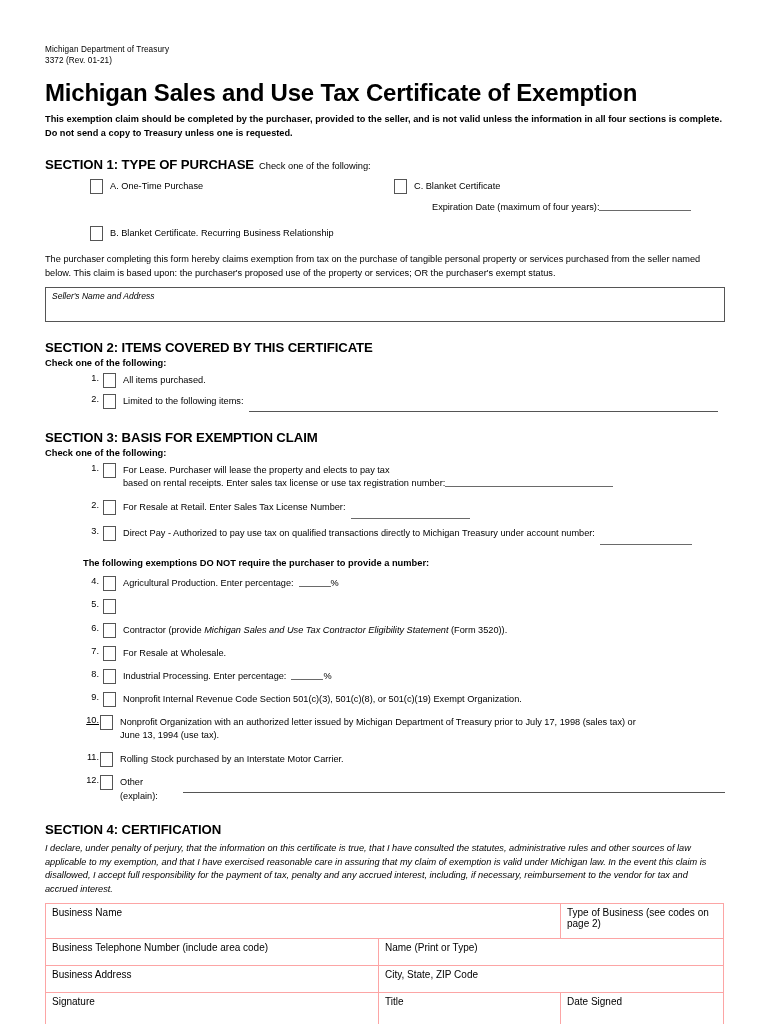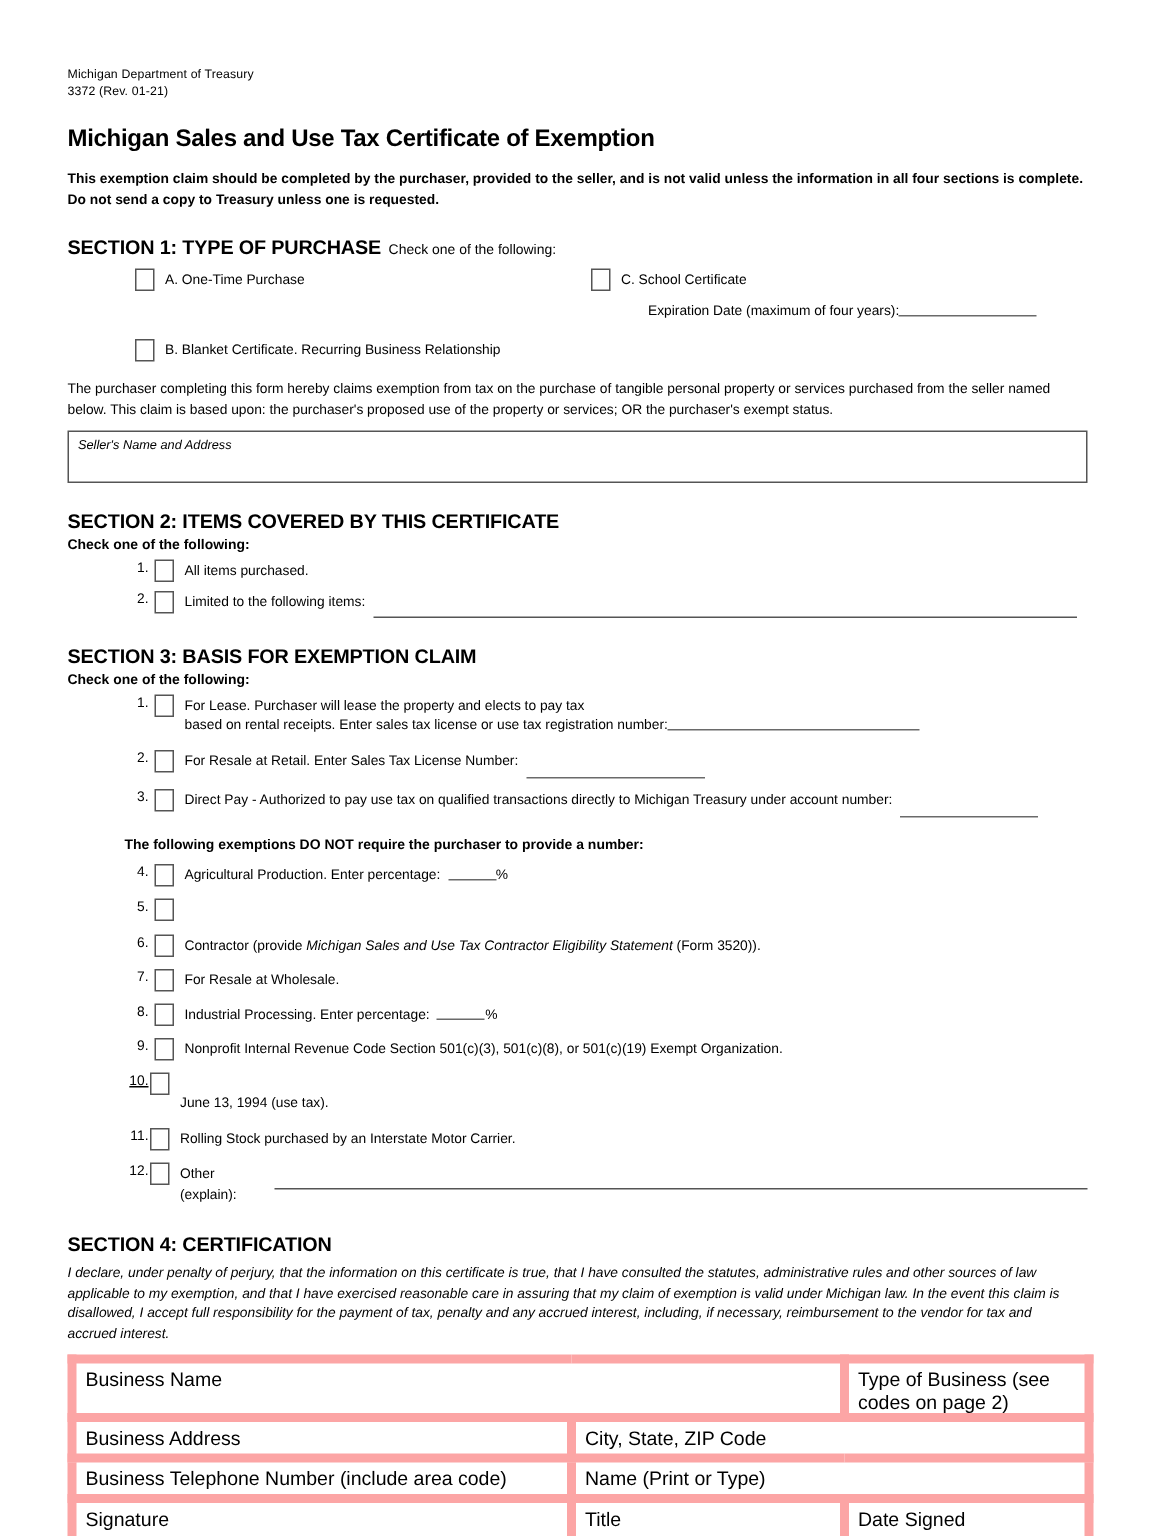--- a/index.html
+++ b/index.html
@@ -24,21 +24,21 @@
     background: #ffffff;
   }
 
   
   .agency-line {
     font-size: 8.2px;
     line-height: 11.2px;
     letter-spacing: 0.1px;
   }
   .form-title {
-    font-size: 16px;
+    font-size: 24px;
     font-weight: bold;
     letter-spacing: -0.2px;
     margin-top: 16px;
     line-height: 22px;
   }
   .intro {
     font-size: 9.2px;
     font-weight: bold;
     line-height: 14px;
     margin-top: 8px;
@@ -124,22 +124,22 @@
     font-size: 8.5px;
   }
 
   
   table.cert {
     border-collapse: collapse;
     width: 678px;
     table-layout: fixed;
   }
   table.cert td {
-    border: 6px solid #fca5a5;
-    font-size: 13px;
+    border: 1px solid #fca5a5;
+    font-size: 10px;
     padding: 3px 0 0 6px;
     vertical-align: top;
     height: 27px;
     box-sizing: border-box;
   }
 </style>
 </head>
 <body>
 
 <div class="page">
@@ -169,21 +169,21 @@
       <div style="position:absolute; left:45px; top:47px;">
         <div class="row">
           <span class="cb"></span>
           <span class="rowtext">B. Blanket Certificate. Recurring Business Relationship</span>
         </div>
       </div>
 
       <div style="position:absolute; left:349px; top:0;">
         <div class="row">
           <span class="cb"></span>
-          <span class="rowtext">C. School Certificate</span>
+          <span class="rowtext">C. Blanket Certificate</span>
         </div>
         <div style="margin-top:7px; margin-left:38px;" class="body-txt">
           <span>Expiration Date (maximum of four years):</span><span class="ul" style="width:92px;"></span>
         </div>
       </div>
     </div>
 
     <div class="body-txt" style="margin-top:12px; width:678px;">The purchaser completing this form hereby claims exemption from tax on the purchase of tangible personal property or services purchased from the seller named below. This claim is based upon: the purchaser's proposed use of the property or services; OR the purchaser's exempt status.</div>
 
     <div class="seller-box" style="margin-top:6px;font-style:italic;">
@@ -283,21 +283,21 @@
       <div class="row" style="margin-top:8px;">
         <span class="num" style="width:16px;">9.</span>
         <span class="cb" style="margin-left:4px;"></span>
         <span class="rowtext">Nonprofit Internal Revenue Code Section 501(c)(3), 501(c)(8), or 501(c)(19) Exempt Organization.</span>
       </div>
 
       <div class="row" style="margin-top:8px;">
         <span class="num" style="width:16px;text-decoration:underline;">10.</span>
         <span class="cb" style="margin-left:1px;"></span>
         <span class="rowtext">
-          <br>
+          <span>Nonprofit Organization with an authorized letter issued by Michigan Department of Treasury prior to July 17, 1998 (sales tax) or</span><br>
           <span>June 13, 1994 (use tax).</span>
         </span>
       </div>
 
       <div class="row" style="margin-top:9px;">
         <span class="num" style="width:16px;">11.</span>
         <span class="cb" style="margin-left:1px;"></span>
         <span class="rowtext">Rolling Stock purchased by an Interstate Motor Carrier.</span>
       </div>
 
@@ -321,26 +321,26 @@
         <col style="width:333px;">
         <col style="width:182px;">
         <col style="width:163px;">
       </colgroup>
       <tbody>
         <tr>
           <td colspan="2" style="height:35px;"><span>Business Name</span></td>
           <td style="height:35px;"><span>Type of Business (see codes on page 2)</span></td>
         </tr>
         <tr>
+          <td><span>Business Telephone Number (include area code)</span></td>
+          <td colspan="2"><span>Name (Print or Type)</span></td>
+        </tr>
+        <tr>
           <td><span>Business Address</span></td>
           <td colspan="2"><span>City, State, ZIP Code</span></td>
-        </tr>
-        <tr>
-          <td><span>Business Telephone Number (include area code)</span></td>
-          <td colspan="2"><span>Name (Print or Type)</span></td>
         </tr>
         <tr>
           <td style="height:39px;"><span>Signature</span></td>
           <td style="height:39px;"><span>Title</span></td>
           <td style="height:39px;"><span>Date Signed</span></td>
         </tr>
       </tbody>
     </table>
   </div>
 

